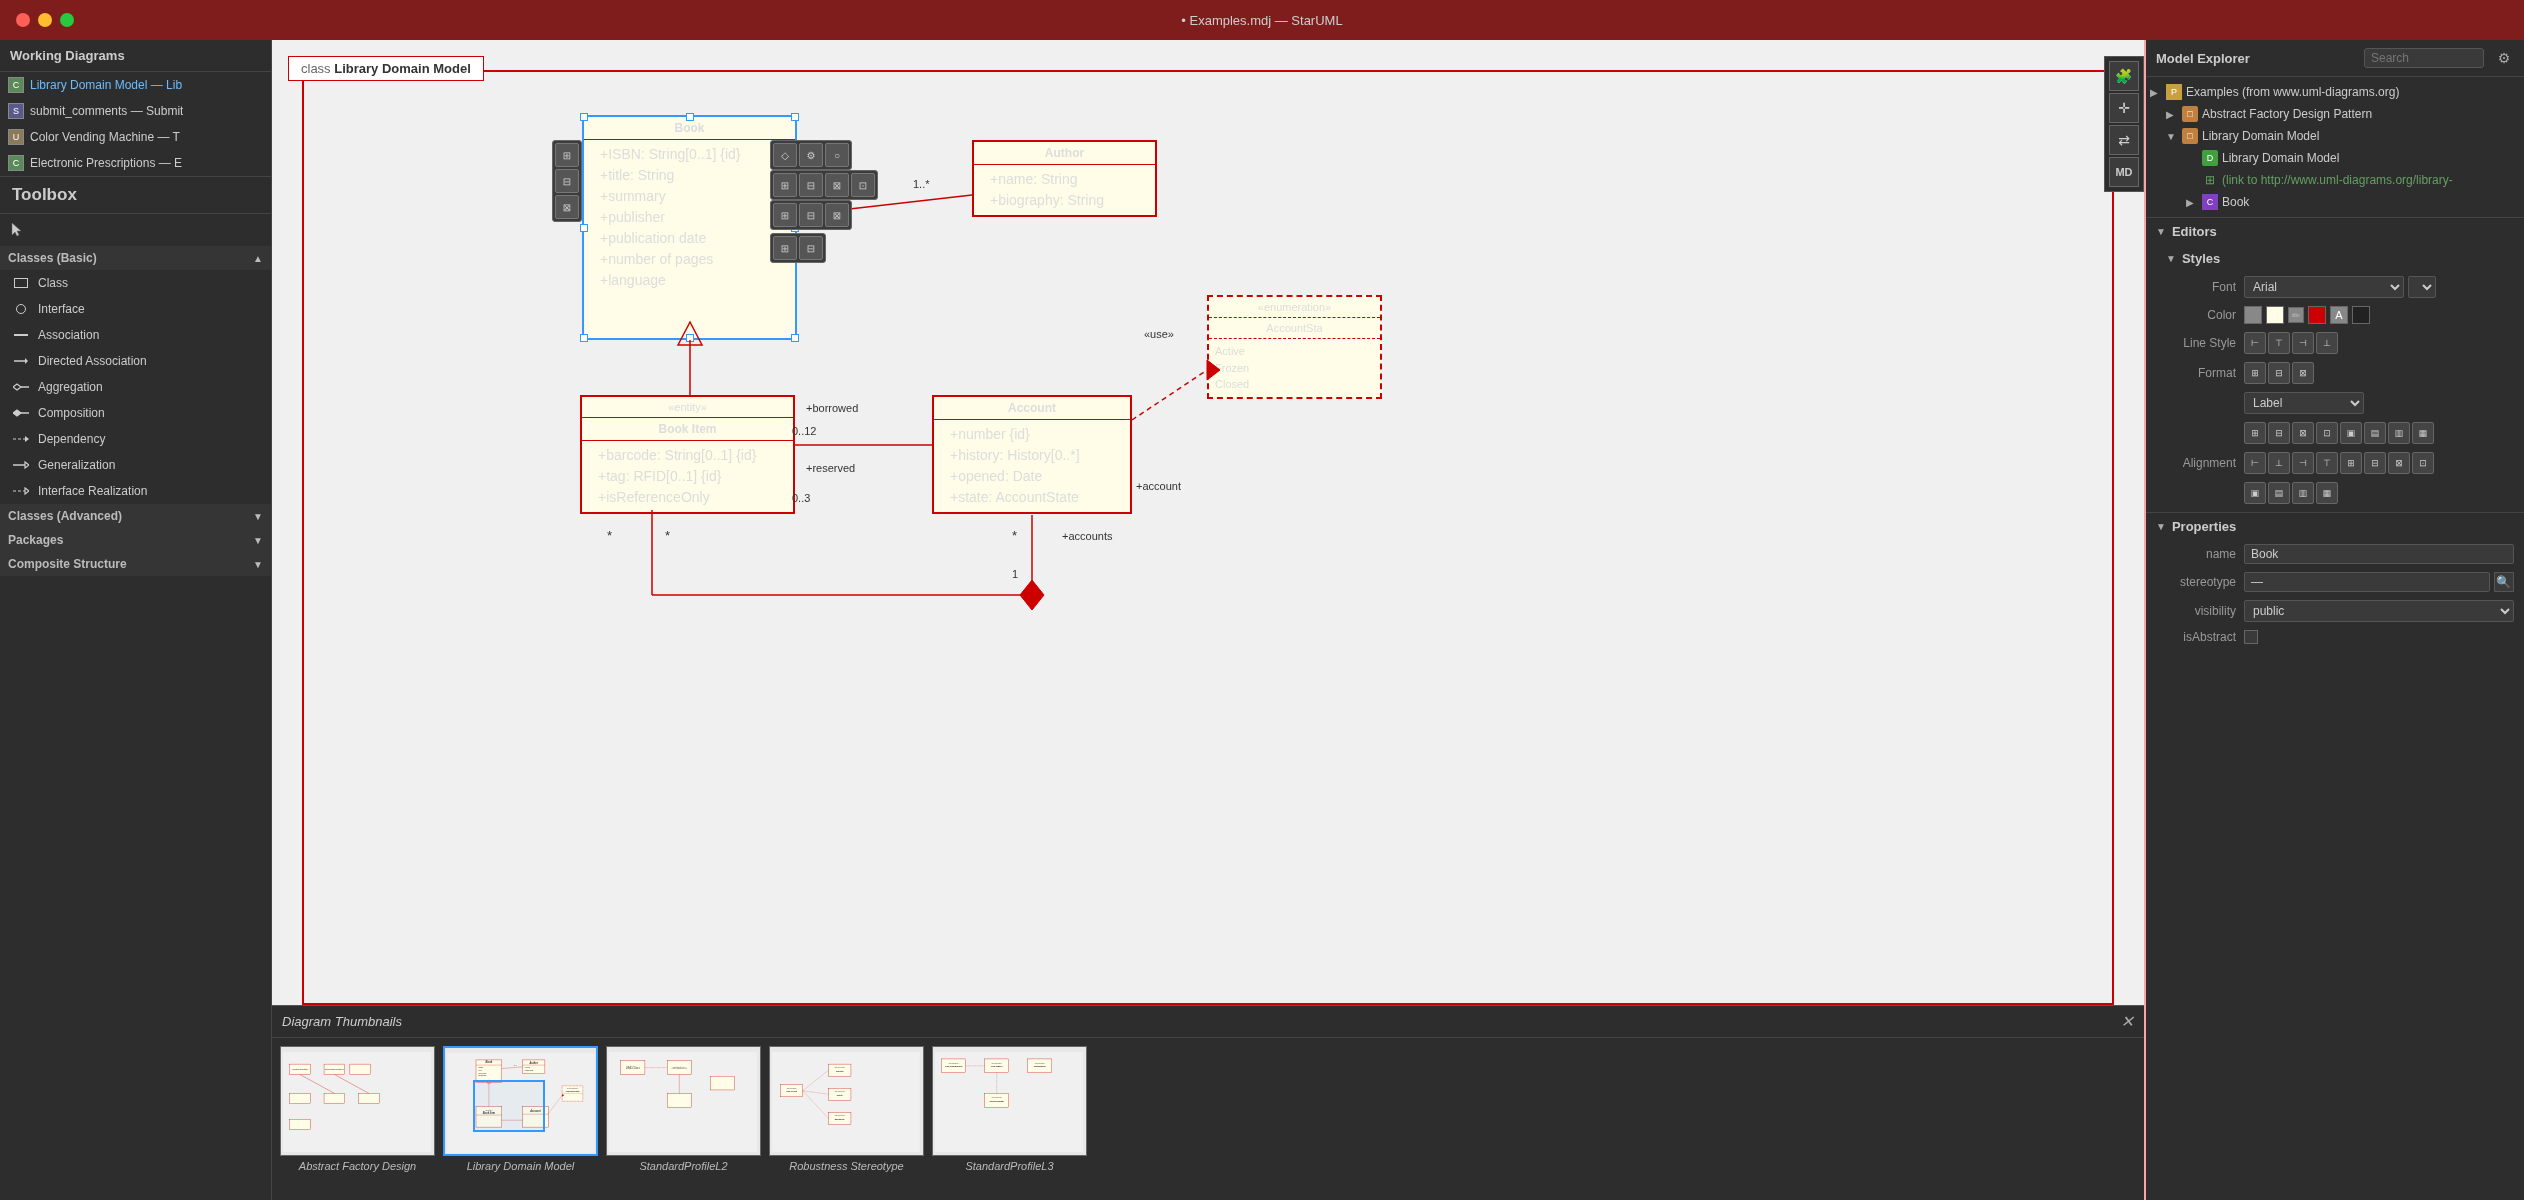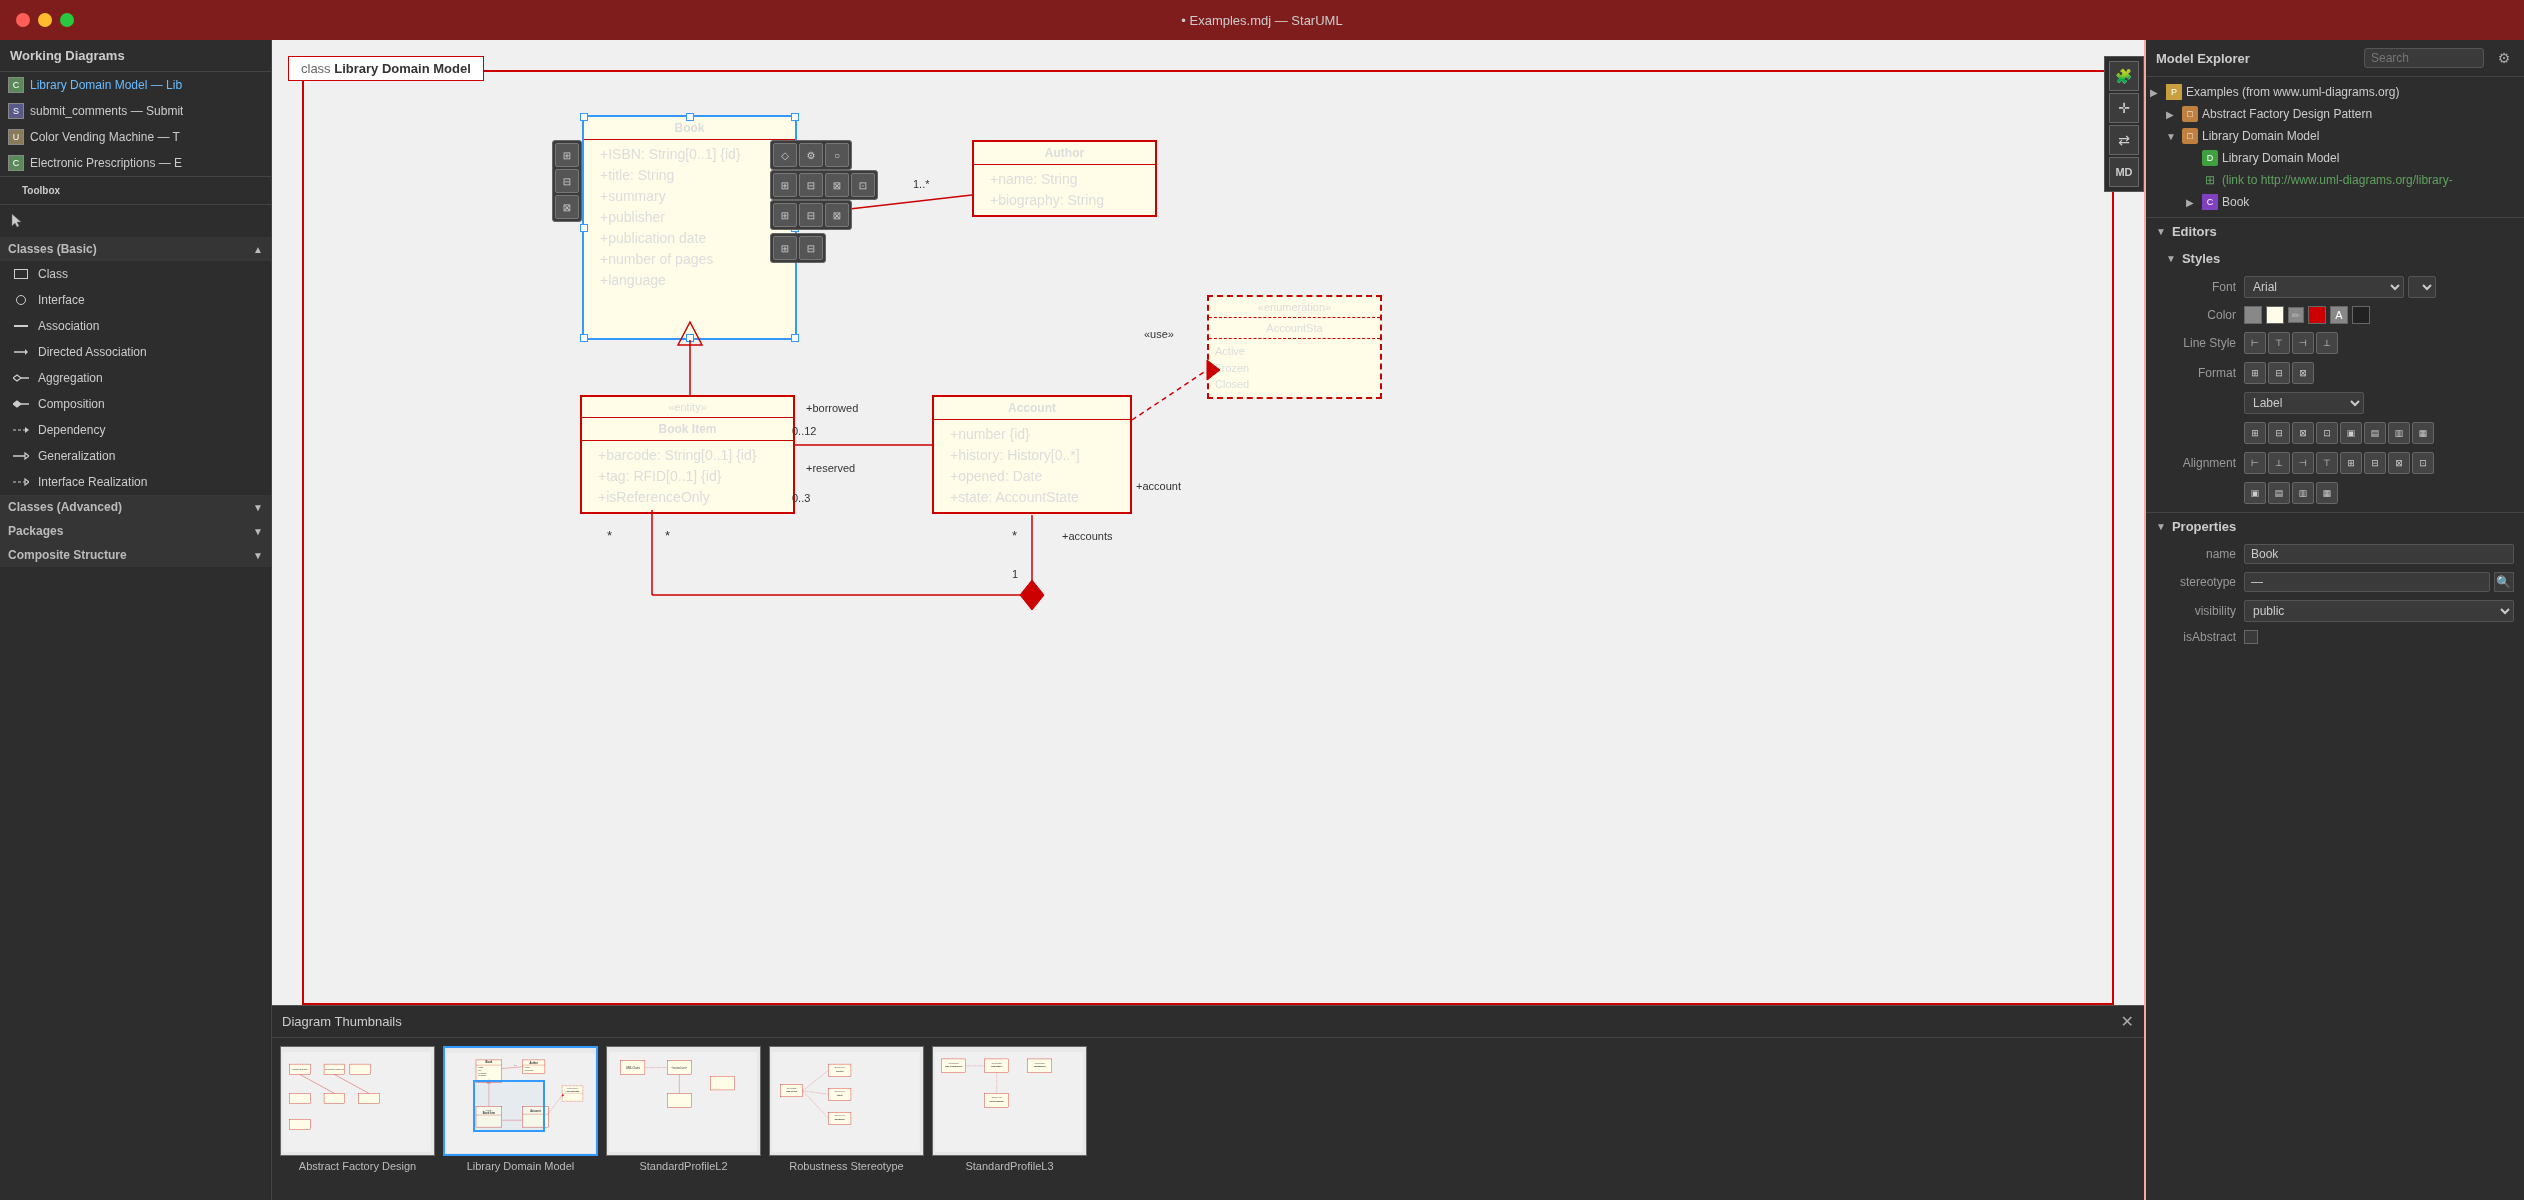--- a/index.html
+++ b/index.html
@@ -86,22 +86,22 @@
       flex-shrink: 0;
       display: flex; align-items: center; justify-content: center;
       font-size: 9px;
     }
     .diag-icon.class-type { background: #5a8a5a; color: #fff; }
     .diag-icon.seq-type { background: #5a5a8a; color: #fff; }
     .diag-icon.uc-type { background: #8a7a5a; color: #fff; }
 
     
     #toolbox-header {
-      padding: 8px 22px;
-      font-size: 10px;
+      padding: 8px 12px;
+      font-size: 17px;
       font-weight: bold;
       color: #ccc;
       border-top: 1px solid #444;
       border-bottom: 1px solid #444;
       flex-shrink: 0;
     }
     #toolbox-content {
       flex: 1;
       overflow-y: auto;
     }
@@ -239,20 +239,21 @@
       z-index: 5;
     }
 
     
     #thumbnails {
       height: 195px;
       background: #2d2d2d;
       border-top: 1px solid #555;
       flex-shrink: 0;
       position: relative;
+      font-style: italic;
     }
     #thumbnails-header {
       display: flex;
       align-items: center;
       justify-content: space-between;
       padding: 6px 10px;
       font-size: 13px;
       color: #ccc;
       border-bottom: 1px solid #444;
     }

